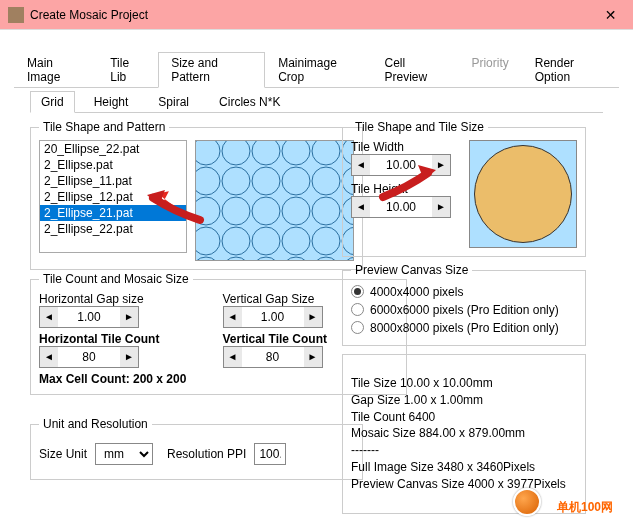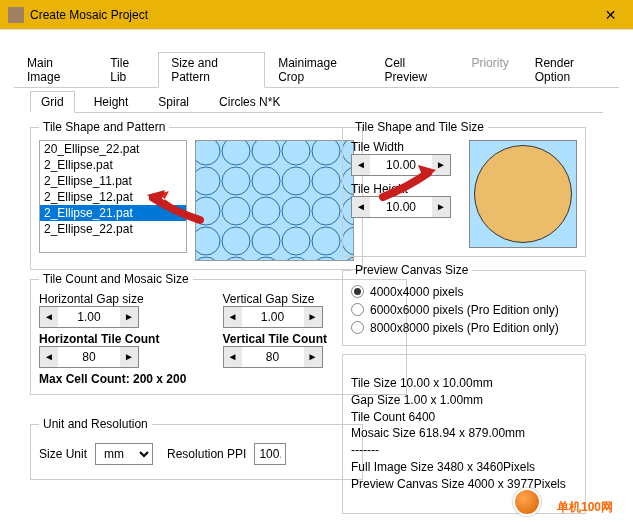--- a/index.html
+++ b/index.html
@@ -1,17 +1,17 @@
 <!DOCTYPE html>
 <html><head>
 <meta charset="utf-8">
 <style>
 * { box-sizing: border-box; font-family: "Segoe UI", Tahoma, sans-serif; font-size: 12px; }
 body { margin: 0; background: #fff; width: 633px; height: 522px; overflow: hidden; position: relative; }
-.titlebar { height: 30px; background: #eab308; border-bottom: 1px solid #ddd; display: flex; align-items: center; padding: 0 0 0 8px; }
+.titlebar { height: 30px; background: #fca5a5; border-bottom: 1px solid #ddd; display: flex; align-items: center; padding: 0 0 0 8px; }
 .titlebar .icon { width: 16px; height: 16px; background: #a08060; margin-right: 6px; }
 .titlebar .title { flex: 1; }
 .titlebar .btn { width: 45px; height: 30px; display: flex; align-items: center; justify-content: center; font-size: 14px; }
 .tabbar { display: flex; padding: 22px 14px 0 14px; gap: 0; }
 .tabbar .tab { padding: 3px 12px; border: 1px solid transparent; background: #fff; cursor: default; }
 .tabbar .tab.active { border: 1px solid #ccc; border-bottom: 1px solid #fff; position: relative; z-index: 2; }
 .tabbar .tab.disabled { color: #999; }
 .tabline { border-top: 1px solid #ccc; margin: 0 14px; position: relative; top: -1px; }
 .sub-tabbar { display: flex; padding: 0 30px; margin-top: 2px; gap: 8px; }
 .sub-tabbar .tab { padding: 3px 10px; border: 1px solid transparent; }
@@ -217,21 +217,21 @@
       <div class="radio-row">
         <span class="radio"></span>
         <span>8000x8000 pixels (Pro Edition only)</span>
       </div>
     </fieldset>
 
     <div class="info-box">
       <div>Tile Size 10.00 x 10.00mm</div>
       <div>Gap Size 1.00 x 1.00mm</div>
       <div>Tile Count 6400</div>
-      <div>Mosaic Size 618.94 x 879.00mm</div>
+      <div>Mosaic Size 884.00 x 879.00mm</div>
       <div>-------</div>
       <div>Full Image Size 3480 x 3460Pixels</div>
       <div>Preview Canvas Size 4000 x 3977Pixels</div>
     </div>
 
     <button class="btn-update">Update Preview &gt;&gt;&gt;</button>
   </div>
 </div>
 
 <svg class="arrow-red" style="left:145px; top:190px;" width="60" height="40">

